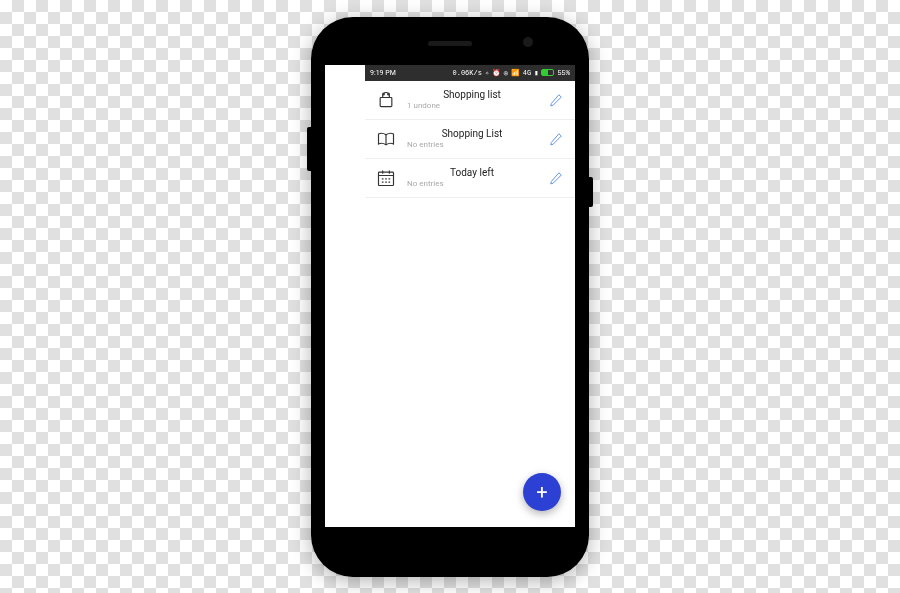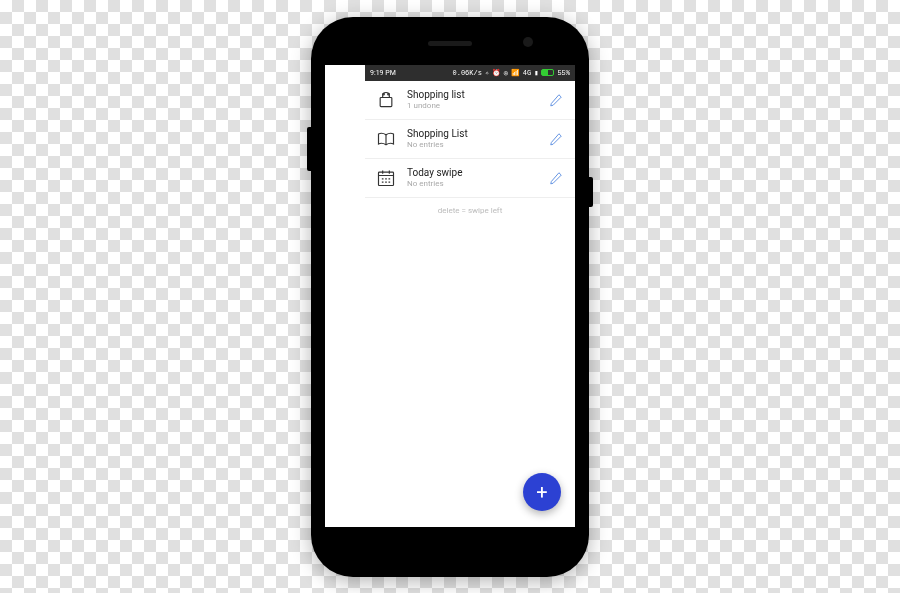--- a/index.html
+++ b/index.html
@@ -145,20 +145,21 @@
     }
     .item-text {
       flex: 1;
       display: flex;
       flex-direction: column;
       gap: 1px;
     }
     .item-title {
       font-size: 10px;
       color: #222;
+      text-align: center;
     }
     .item-sub {
       font-size: 8px;
       color: #aaa;
     }
     .edit-btn {
       width: 18px;
       height: 18px;
       display: flex;
       align-items: center;
@@ -260,31 +261,30 @@
 
       <div class="list-item">
         <div class="item-icon">
           <svg width="20" height="20" viewBox="0 0 24 24" fill="none" stroke="#333" stroke-width="1.4">
             <rect x="3" y="5" width="18" height="16" rx="1"></rect>
             <path d="M3 9h18M8 3v4M16 3v4"></path>
             <path d="M7 13h2M11 13h2M15 13h2M7 17h2M11 17h2M15 17h2"></path>
           </svg>
         </div>
         <div class="item-text">
-          <span class="item-title">Today swipe</span>
+          <span class="item-title">Today left</span>
           <span class="item-sub">No entries</span>
         </div>
         <div class="edit-btn">
           <svg width="14" height="14" viewBox="0 0 24 24" fill="none" stroke="#5a8de0" stroke-width="1.6">
             <path d="M17 3l4 4L7 21l-4 1 1-4L17 3z"></path>
           </svg>
         </div>
       </div>
 
-      <div class="hint">delete = swipe left</div>
     </div>
 
     <div class="fab">
       <span>+</span>
     </div>
 
   </div>
 </div>
 
 </body></html>

